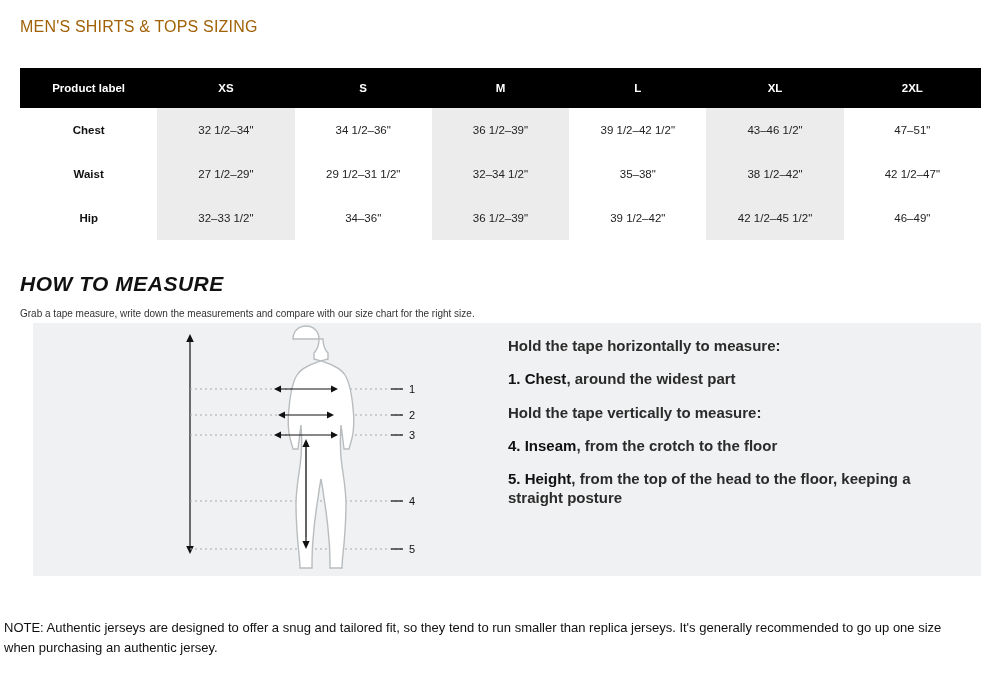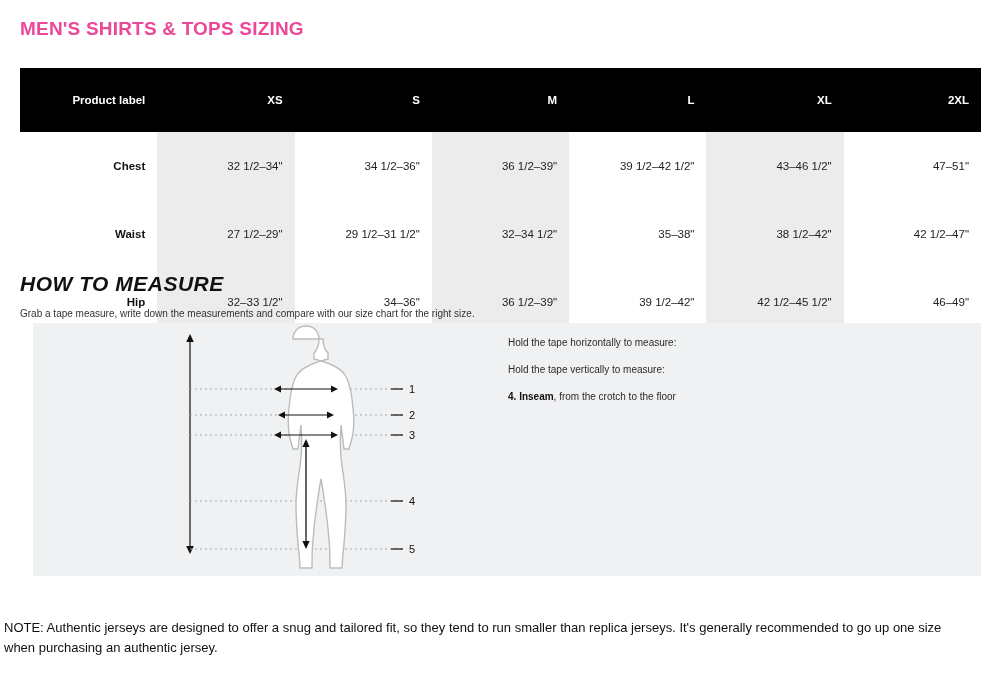--- a/index.html
+++ b/index.html
@@ -20,40 +20,40 @@
     width: 1001px;
     height: 689px;
     box-sizing: border-box;
   }
 
   
   .page-title {
     position: absolute;
     left: 20px;
     top: 18px;
-    font-size: 19px;
-    font-weight: bold;
+    font-size: 16px;
+    font-weight: normal;
     letter-spacing: 0.2px;
-    color: #ec4899;
+    color: #a16207;
   }
 
   
   .size-table {
     position: absolute;
     left: 20px;
     top: 68px;
     width: 961px;
     border-collapse: collapse;
     table-layout: fixed;
   }
   .size-table th,
   .size-table td {
-    text-align: right;
+    text-align: center;
     font-size: 11.5px;
-    padding: 12px;
+    padding: 0;
     height: 44px;
     vertical-align: middle;
   }
   .size-table thead th {
     background: #000000;
     color: #ffffff;
     font-weight: bold;
     font-size: 11.5px;
     height: 40px;
   }
@@ -107,24 +107,25 @@
     height: 253px;
   }
 
   .instructions {
     position: absolute;
     left: 475px;
     top: 14px;
     width: 460px;
   }
   .instructions .line {
-    font-size: 10px;
+    font-size: 15px;
     color: #2b2b2b;
     margin-bottom: 14.5px;
     line-height: 1.25;
+    font-weight: bold;
   }
   .instructions .line b {
     color: #111111;
   }
 
   
   .note {
     position: absolute;
     left: 4px;
     top: 618px;
@@ -267,23 +268,29 @@
         <text x="256" y="182" font-family="Liberation Sans, sans-serif" font-size="11" fill="#111">4</text>
         <text x="256" y="230" font-family="Liberation Sans, sans-serif" font-size="11" fill="#111">5</text>
       </svg>
     </div>
 
     <div class="instructions">
       <div class="line">
         <span>Hold the tape horizontally to measure:</span>
       </div>
       <div class="line">
+        <b>1. </b><b>Chest</b><span>, around the widest part</span>
+      </div>
+      <div class="line">
         <span>Hold the tape vertically to measure:</span>
       </div>
       <div class="line">
         <b>4. </b><b>Inseam</b><span>, from the crotch to the floor</span>
+      </div>
+      <div class="line">
+        <b>5. </b><b>Height</b><span>, from the top of the head to the floor, keeping a straight posture</span>
       </div>
     </div>
   </div>
 
   <div class="note">NOTE: Authentic jerseys are designed to offer a snug and tailored fit, so they tend to run smaller than replica jerseys. It's generally recommended to go up one size when purchasing an authentic jersey.</div>
 
 </div>
 
 </body></html>

